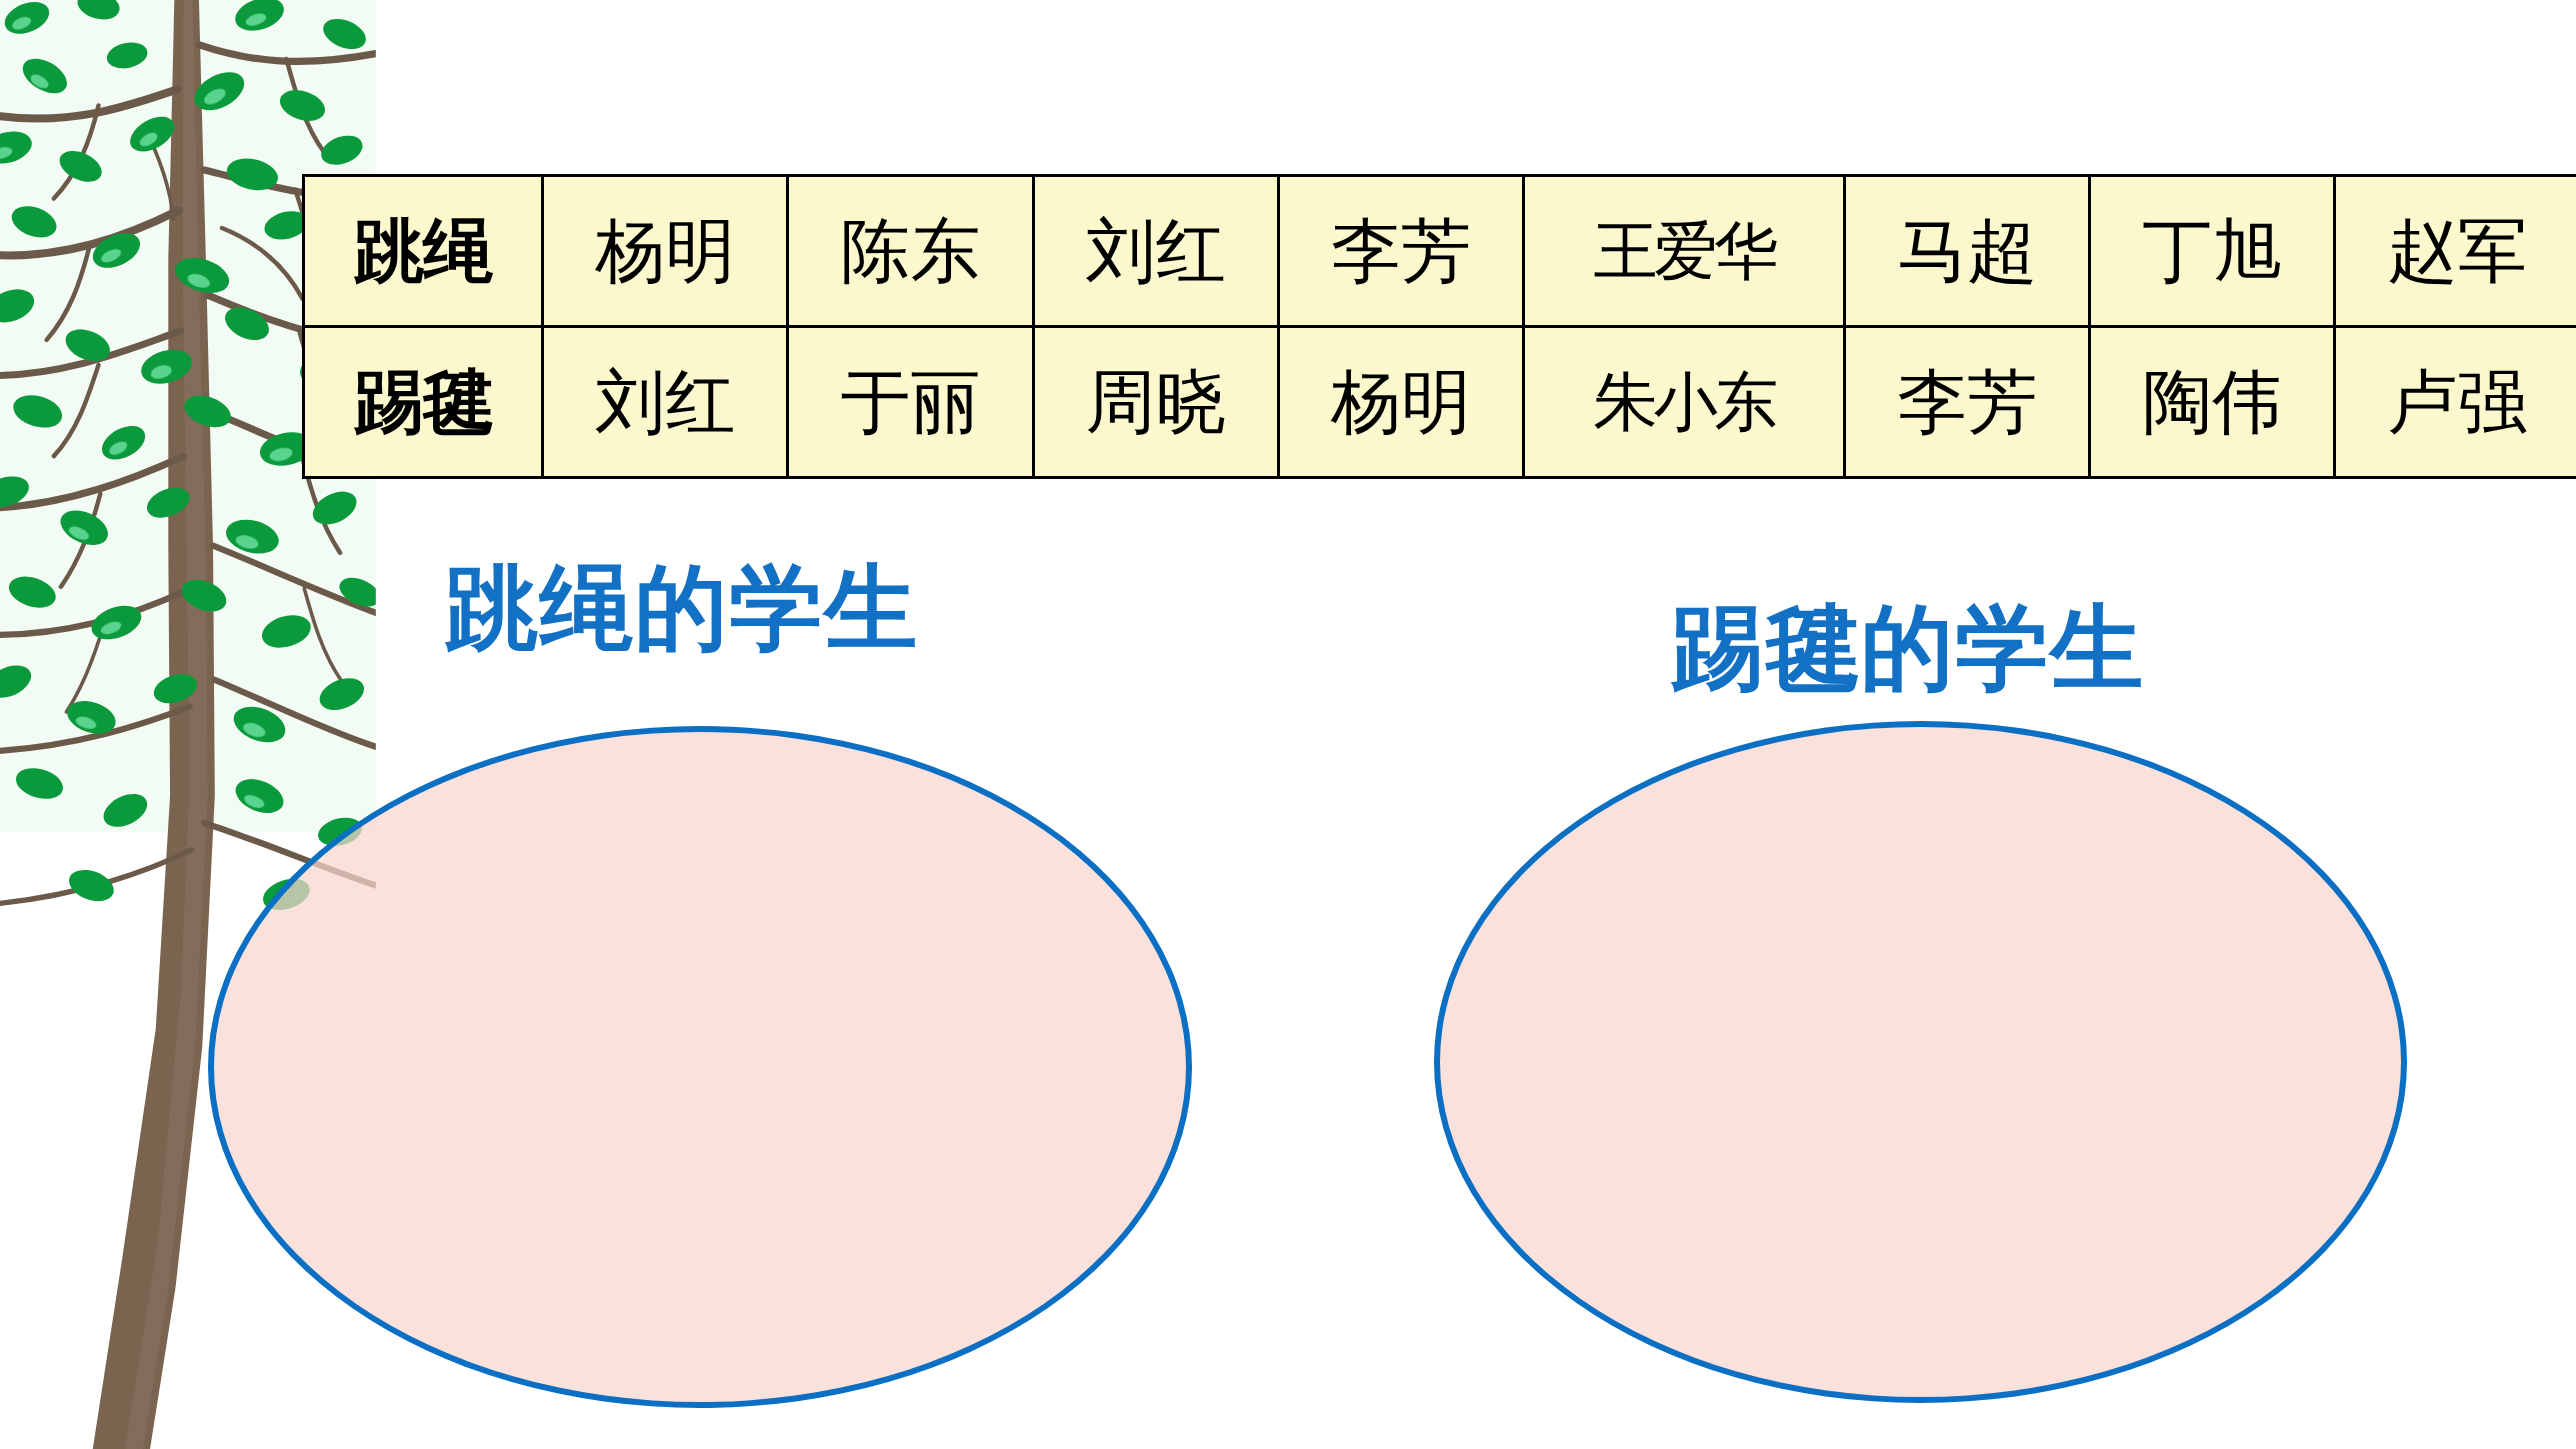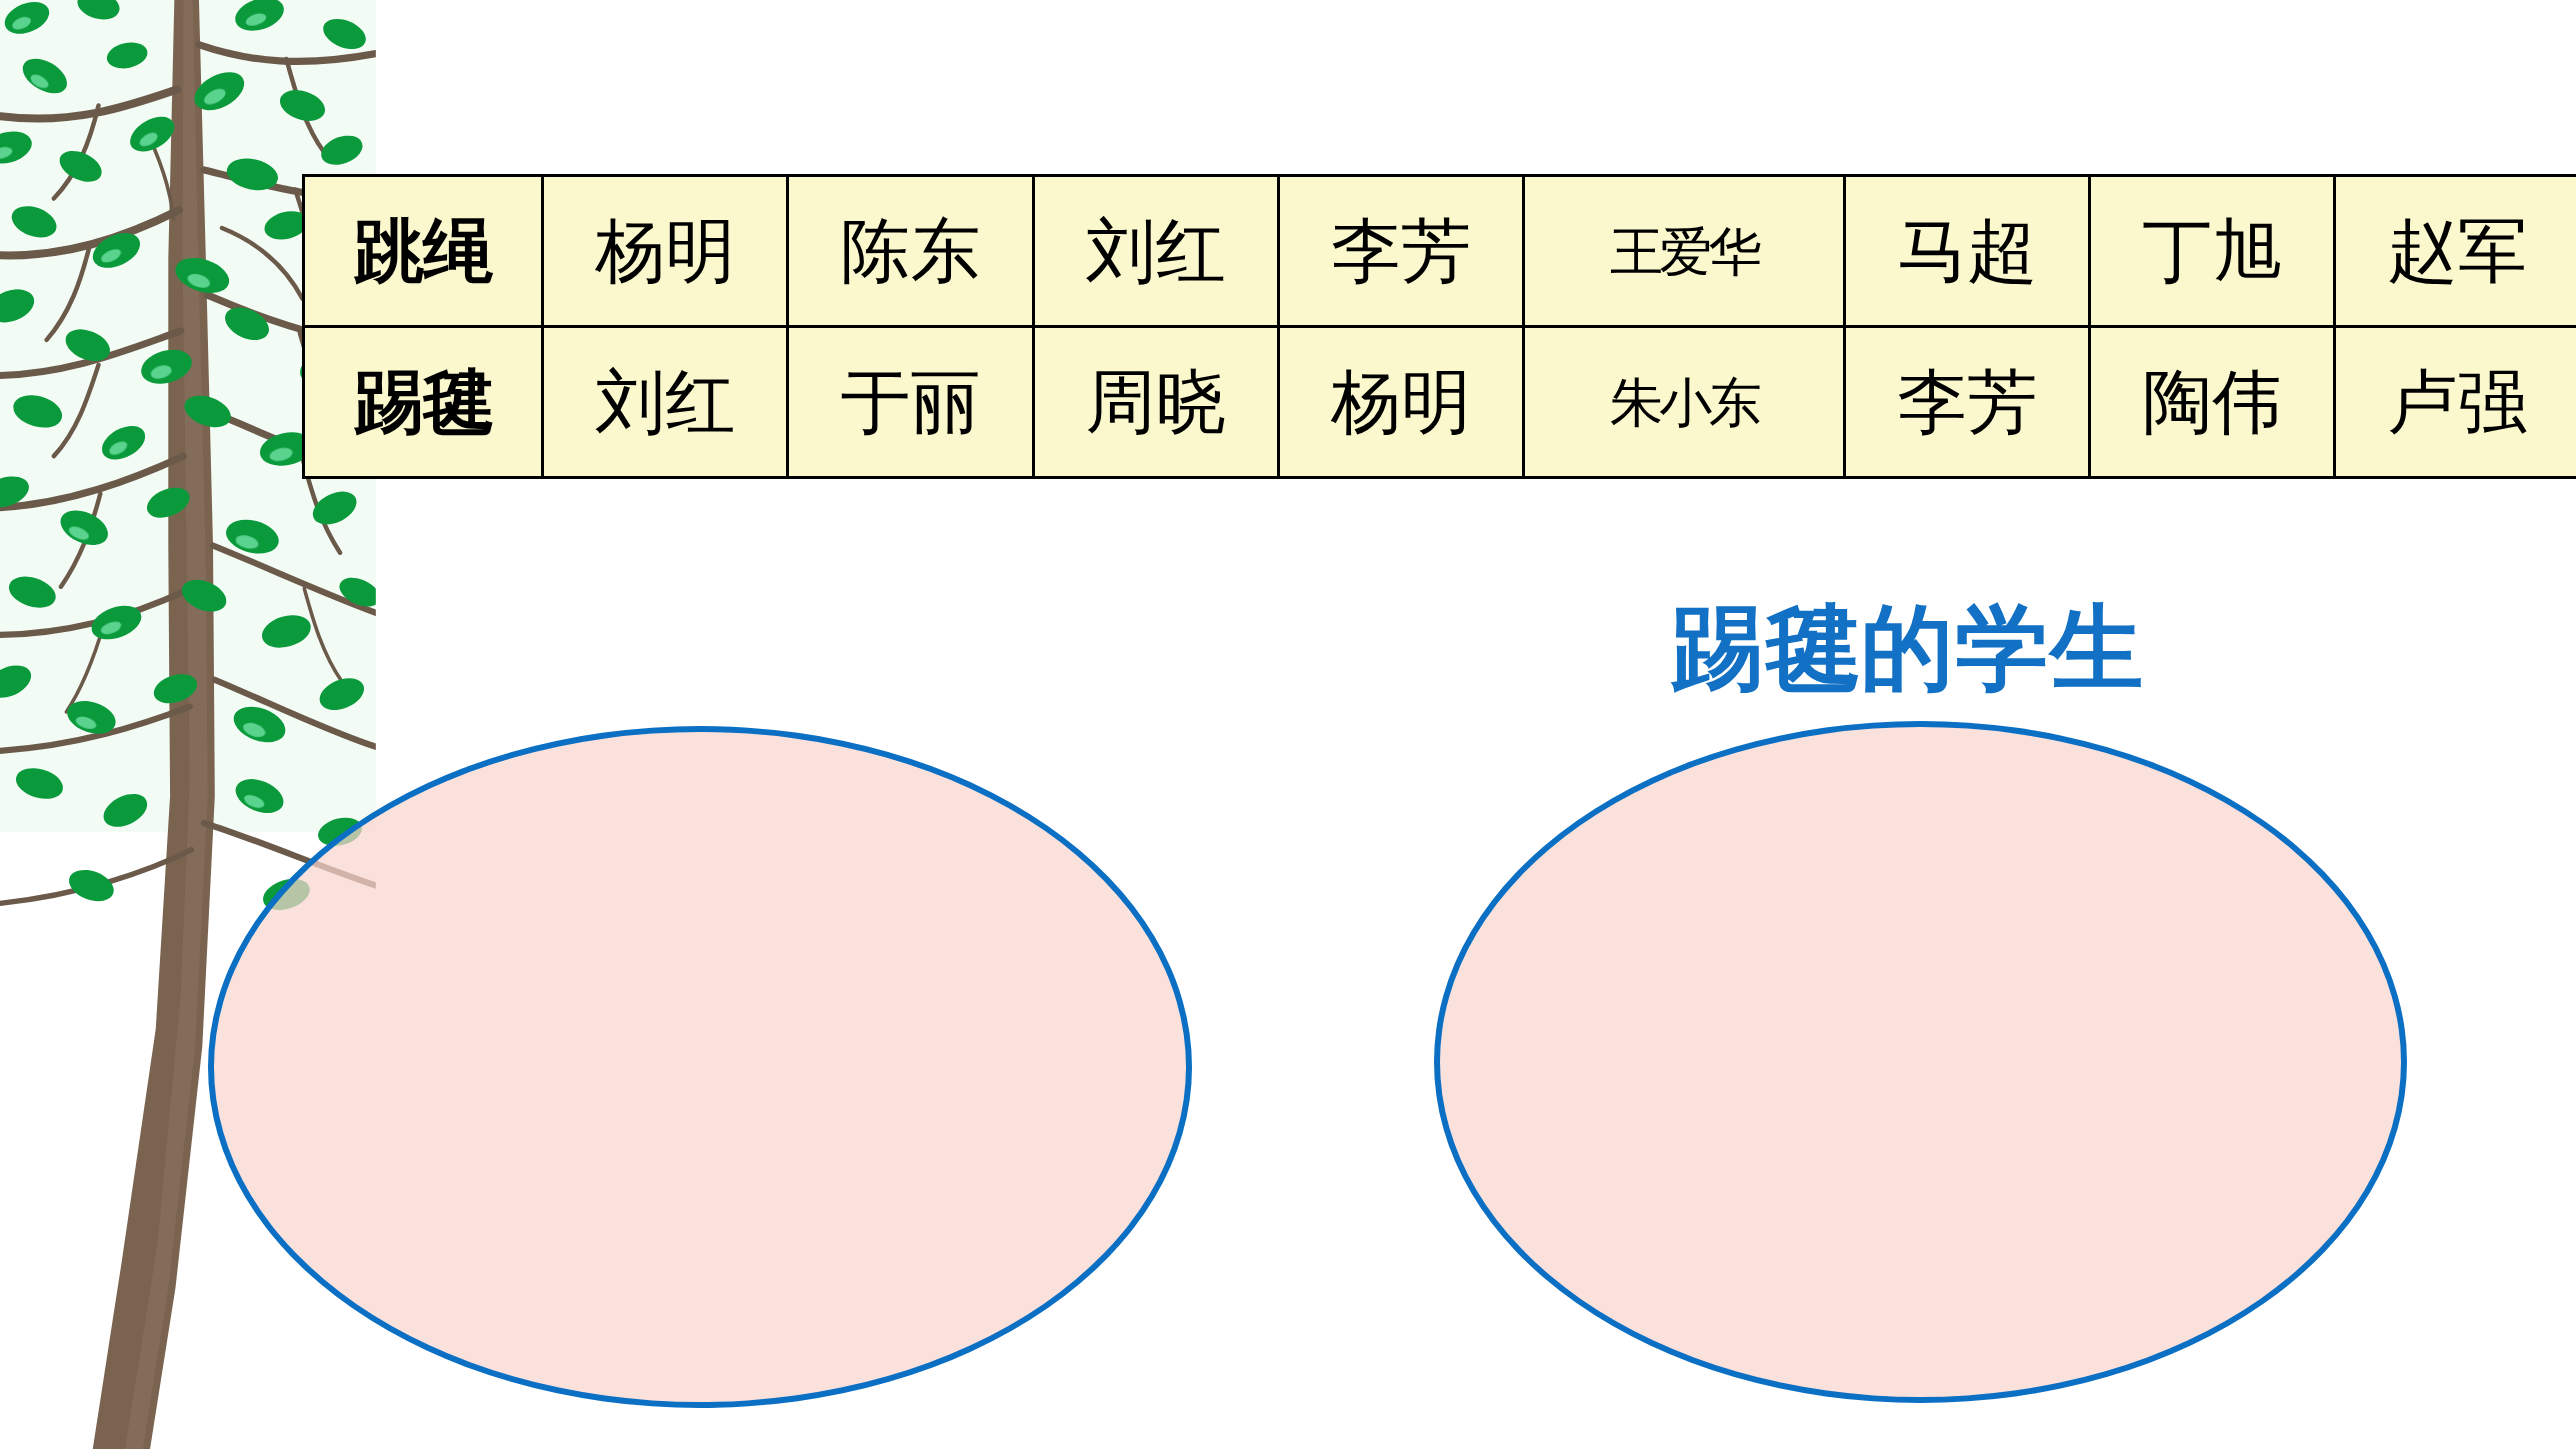--- a/index.html
+++ b/index.html
@@ -56,21 +56,21 @@
     line-height: 1.0;
     color: #000000;
     padding: 0 5.4px;
     white-space: nowrap;
     font-family: "Liberation Sans", "DejaVu Sans", sans-serif;
   }
   #roster-table td.rowhead {
     font-weight: bold;
     letter-spacing: -0.9px;
   }
-  #roster-table td.wide3 { font-size: 53px; letter-spacing: -3.6px; }
+  #roster-table td.wide3 { font-size: 64px; letter-spacing: -3.6px; }
   #roster-table td.empty { }
 
   
   col.c-head { width: 199px; }
   col.c-n2   { width: 204px; }
   col.c-n3   { width: 267px; }
 
   
   .group-title {
     position: absolute;
@@ -269,20 +269,21 @@
         <td>杨明</td>
         <td class="wide3">朱小东</td>
         <td>李芳</td>
         <td>陶伟</td>
         <td>卢强</td>
         <td class="empty"></td>
       </tr>
     </tbody>
   </table>
 
+  <div class="group-title" id="title-jump">跳绳的学生</div>
 
   <div class="group-title" id="title-kick">踢毽的学生</div>
 
   <div class="group-ellipse" id="ellipse-jump"></div>
 
   <div class="group-ellipse" id="ellipse-kick"></div>
 
 </div>
 
 

